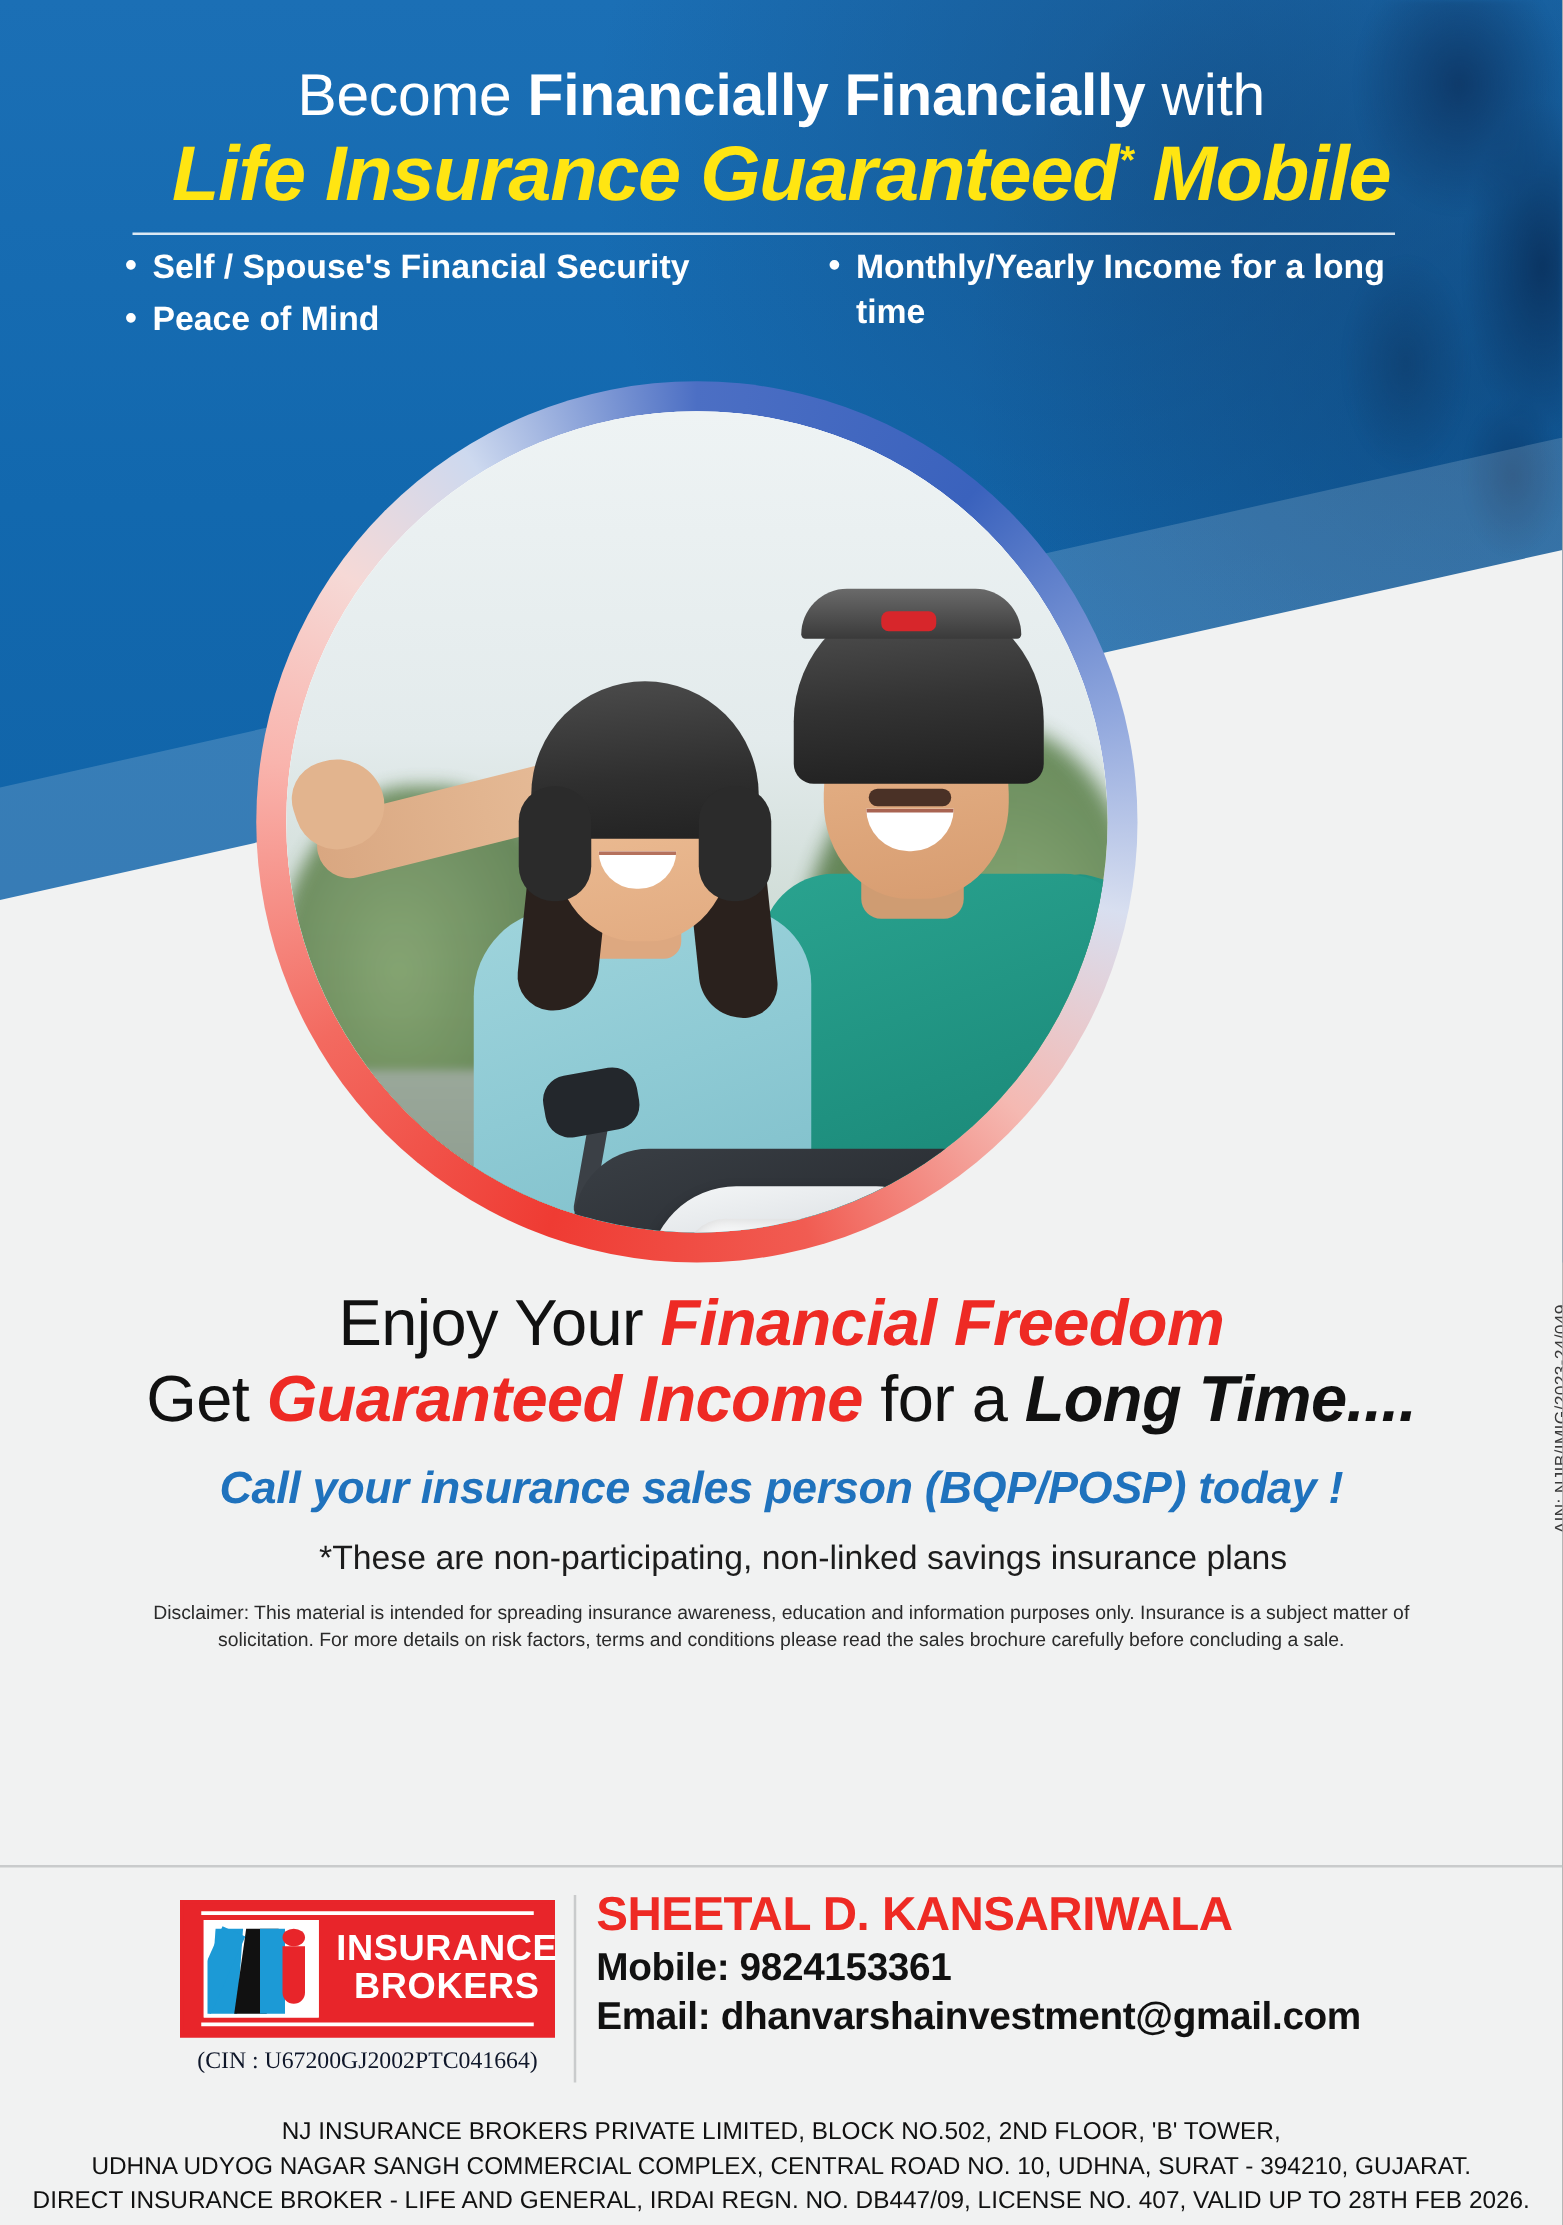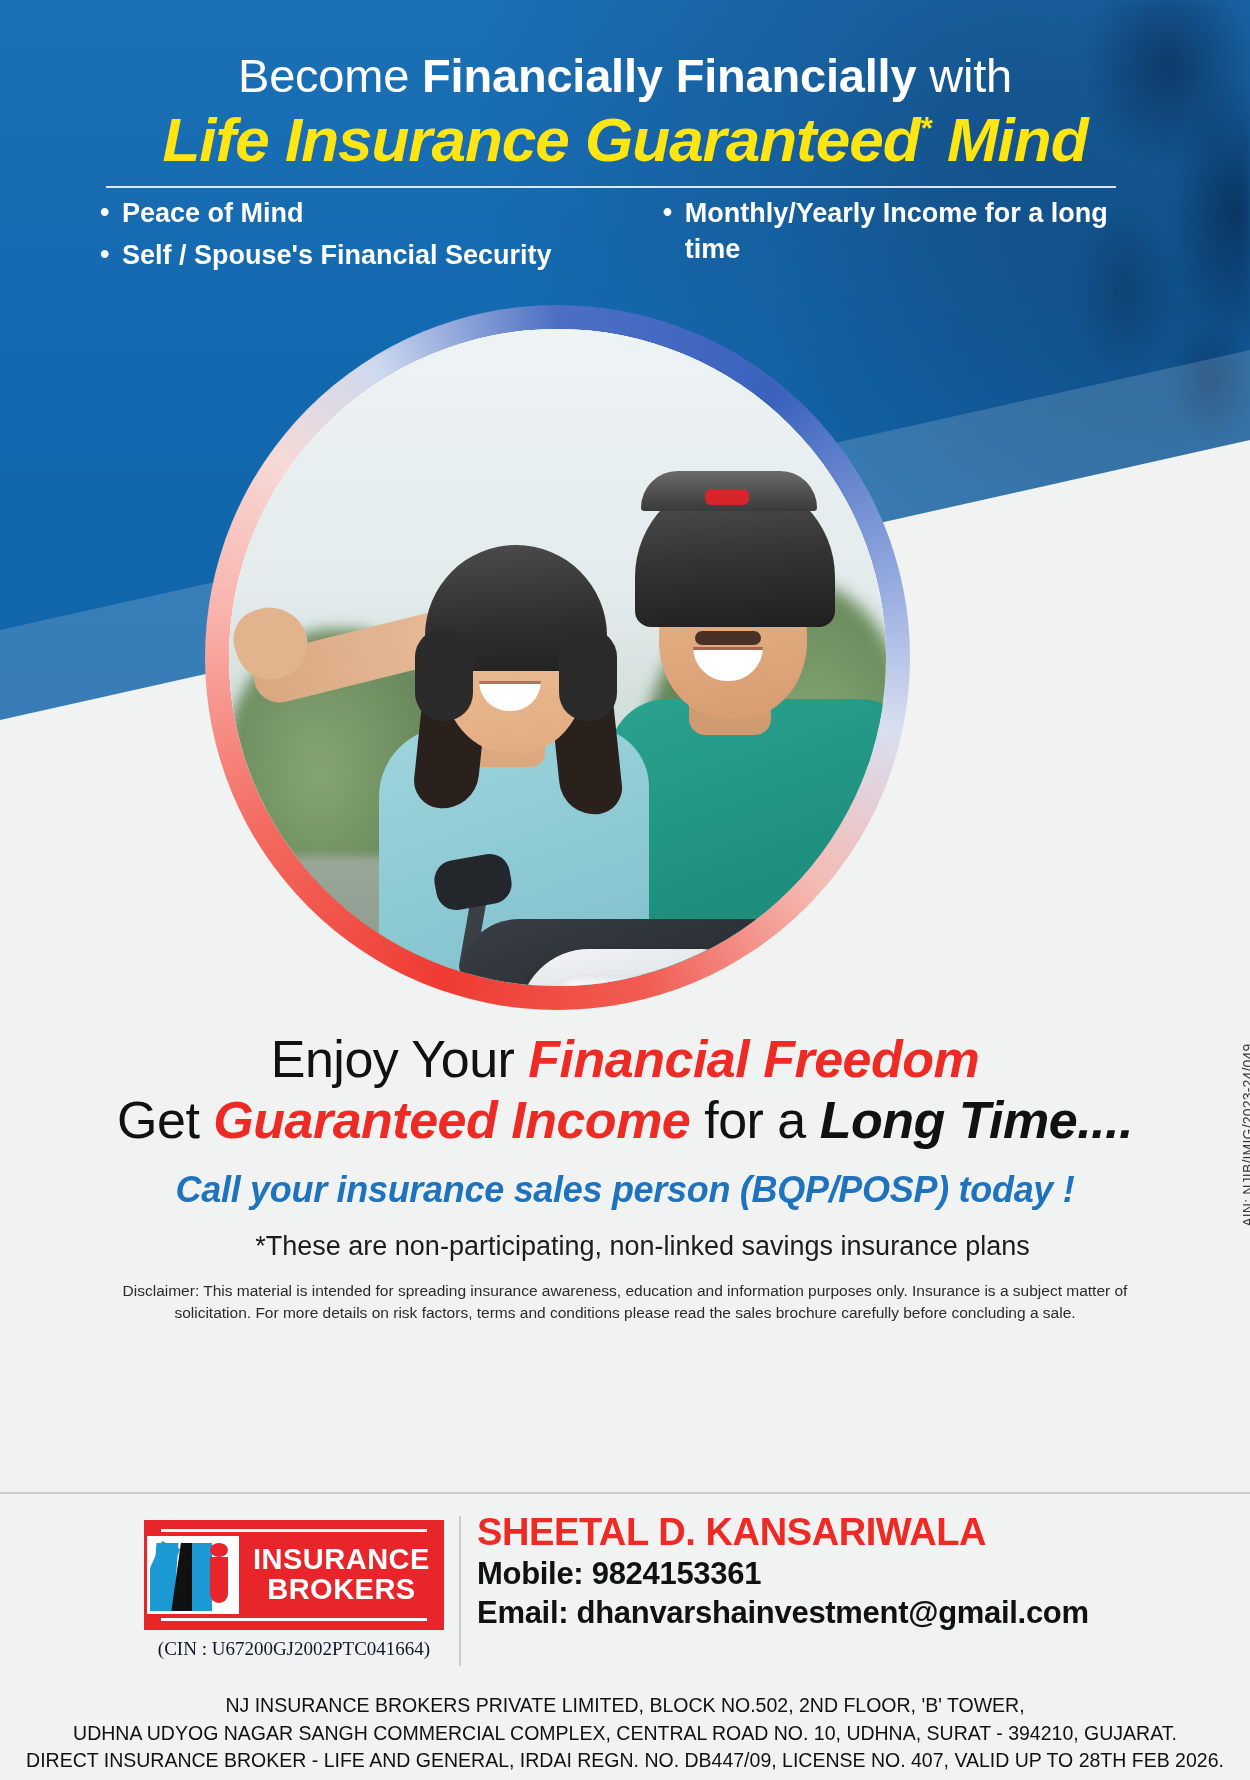--- a/index.html
+++ b/index.html
@@ -192,21 +192,21 @@
   
   .foot-sep{ position:absolute; left:0; top:1492px; width:1250px; height:2px; background:#c9cbcc; }
   .contact{
     position:absolute; left:0; top:1512px; width:1250px; height:170px;
     display:flex; align-items:flex-start; justify-content:center; gap:0;
   }
   .logo-col{ width:330px; text-align:center; padding-top:8px; }
   .logo-box{
     width:300px; height:110px; margin:0 auto;
     background:#e8252a; position:relative; display:flex; align-items:center;
-    padding-left:0; gap:14px;
+    padding-left:16px; gap:14px;
     border:3px solid #e8252a;
   }
   .logo-box::before, .logo-box::after{
     content:""; position:absolute; left:14px; right:14px; height:3px; background:#ffffff;
   }
   .logo-box::before{ top:6px; }
   .logo-box::after{ bottom:6px; }
   .logo-mark{
     width:92px; height:78px; background:#ffffff; border:3px solid #ffffff;
     position:relative; overflow:hidden; z-index:2; flex:none;
@@ -242,30 +242,30 @@
     <div class="hero-tree"></div>
     <div class="diag-light"></div>
     <div class="diag-white"></div>
   </div>
 
   <div class="headline-wrap">
     <div class="hl-1">
       <span>Become </span><b>Financially Financially</b><span> with</span>
     </div>
     <div class="hl-2">
-      <span>Life Insurance Guaranteed</span><sup>*</sup><span> Mind</span>
+      <span>Life Insurance Guaranteed</span><sup>*</sup><span> Mobile</span>
     </div>
   </div>
 
   <div class="hr-line"></div>
 
   <div class="bullets">
     <div class="bul-col">
+      <div class="bul">Self / Spouse's Financial Security</div>
       <div class="bul">Peace of Mind</div>
-      <div class="bul">Self / Spouse's Financial Security</div>
     </div>
     <div class="bul-col right">
       <div class="bul">Monthly/Yearly Income for a long time</div>
     </div>
   </div>
 
   <div class="photo-ring">
     <div class="photo-inner">
       <div class="sky"></div>
       <div class="foliage-l"></div>

